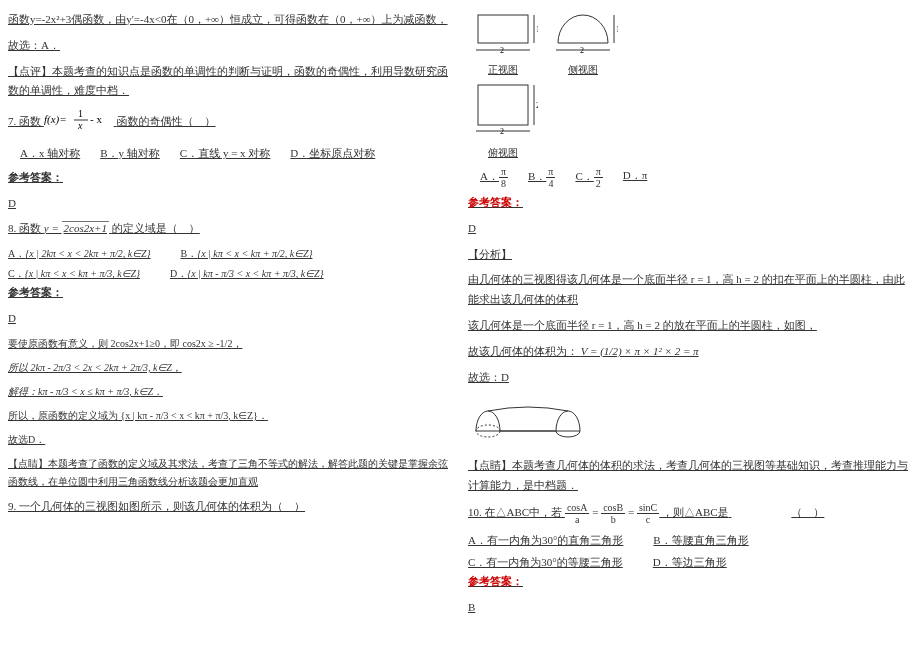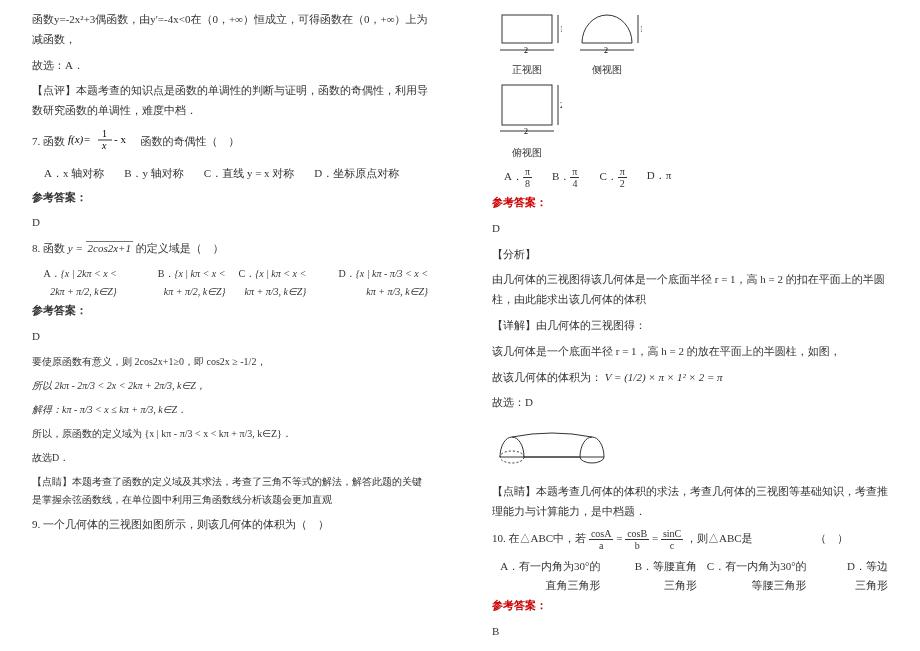--- a/index.html
+++ b/index.html
@@ -8,31 +8,32 @@
       font-size: 11px;
       color: #333;
       background: #fff;
       width: 920px;
       height: 651px;
       display: flex;
       padding: 10px 0;
     }
     .col {
       width: 50%;
-      padding: 0 32px;
+      padding: 0 8px;
       line-height: 1.8;
+      text-decoration: underline;
     }
     .para { margin-bottom: 6px; }
     .inline-svg { vertical-align: middle; display: inline-block; }
     .answer-label { font-weight: bold; }
     .red { color: #c00; }
     .fig-row { display: flex; gap: 10px; align-items: flex-start; margin-bottom: 4px; }
     .fig-box { text-align: center; font-size: 10px; }
     .options { display: flex; gap: 20px; flex-wrap: wrap; margin: 4px 12px; }
-    .options2 { display: flex; flex-direction: row; gap: 2px; text-align: right; }
+    .options2 { display: flex; flex-direction: column; gap: 2px; }
     .opt-row { display: flex; gap: 30px; }
     .sqrt { border-top: 1px solid #737373; padding: 0 2px; }
     .frac { display: inline-flex; flex-direction: column; align-items: center; vertical-align: middle; font-size: 10px; line-height: 1.1; }
     .frac .num { border-bottom: 1px solid #333; padding: 0 2px; }
     .frac .den { padding: 0 2px; }
     .small { font-size: 10px; }
   </style>
 </head>
 <body>
 
@@ -142,21 +143,20 @@
           <span class="num">π</span>
           <span class="den">2</span>
         </span></span>
     <span>D．π</span>
   </div>
 
   <div class="para answer-label red">参考答案：</div>
   <div class="para">D</div>
   <div class="para">【分析】</div>
   <div class="para">由几何体的三视图得该几何体是一个底面半径 r = 1，高 h = 2 的扣在平面上的半圆柱，由此能求出该几何体的体积</div>
-  <div class="para">【详解】由几何体的三视图得：</div>
   <div class="para">该几何体是一个底面半径 r = 1，高 h = 2 的放在平面上的半圆柱，如图，</div>
   <div class="para">
     <span>故该几何体的体积为：</span>
     <span style="font-style:italic">V = (1/2) × π × 1² × 2 = π</span>
   </div>
   <div class="para">故选：D</div>
 
   <div class="para">
     <svg width="120" height="50">
       <ellipse cx="20" cy="38" rx="12" ry="6" fill="none" stroke="#333" stroke-dasharray="2,2"></ellipse>

